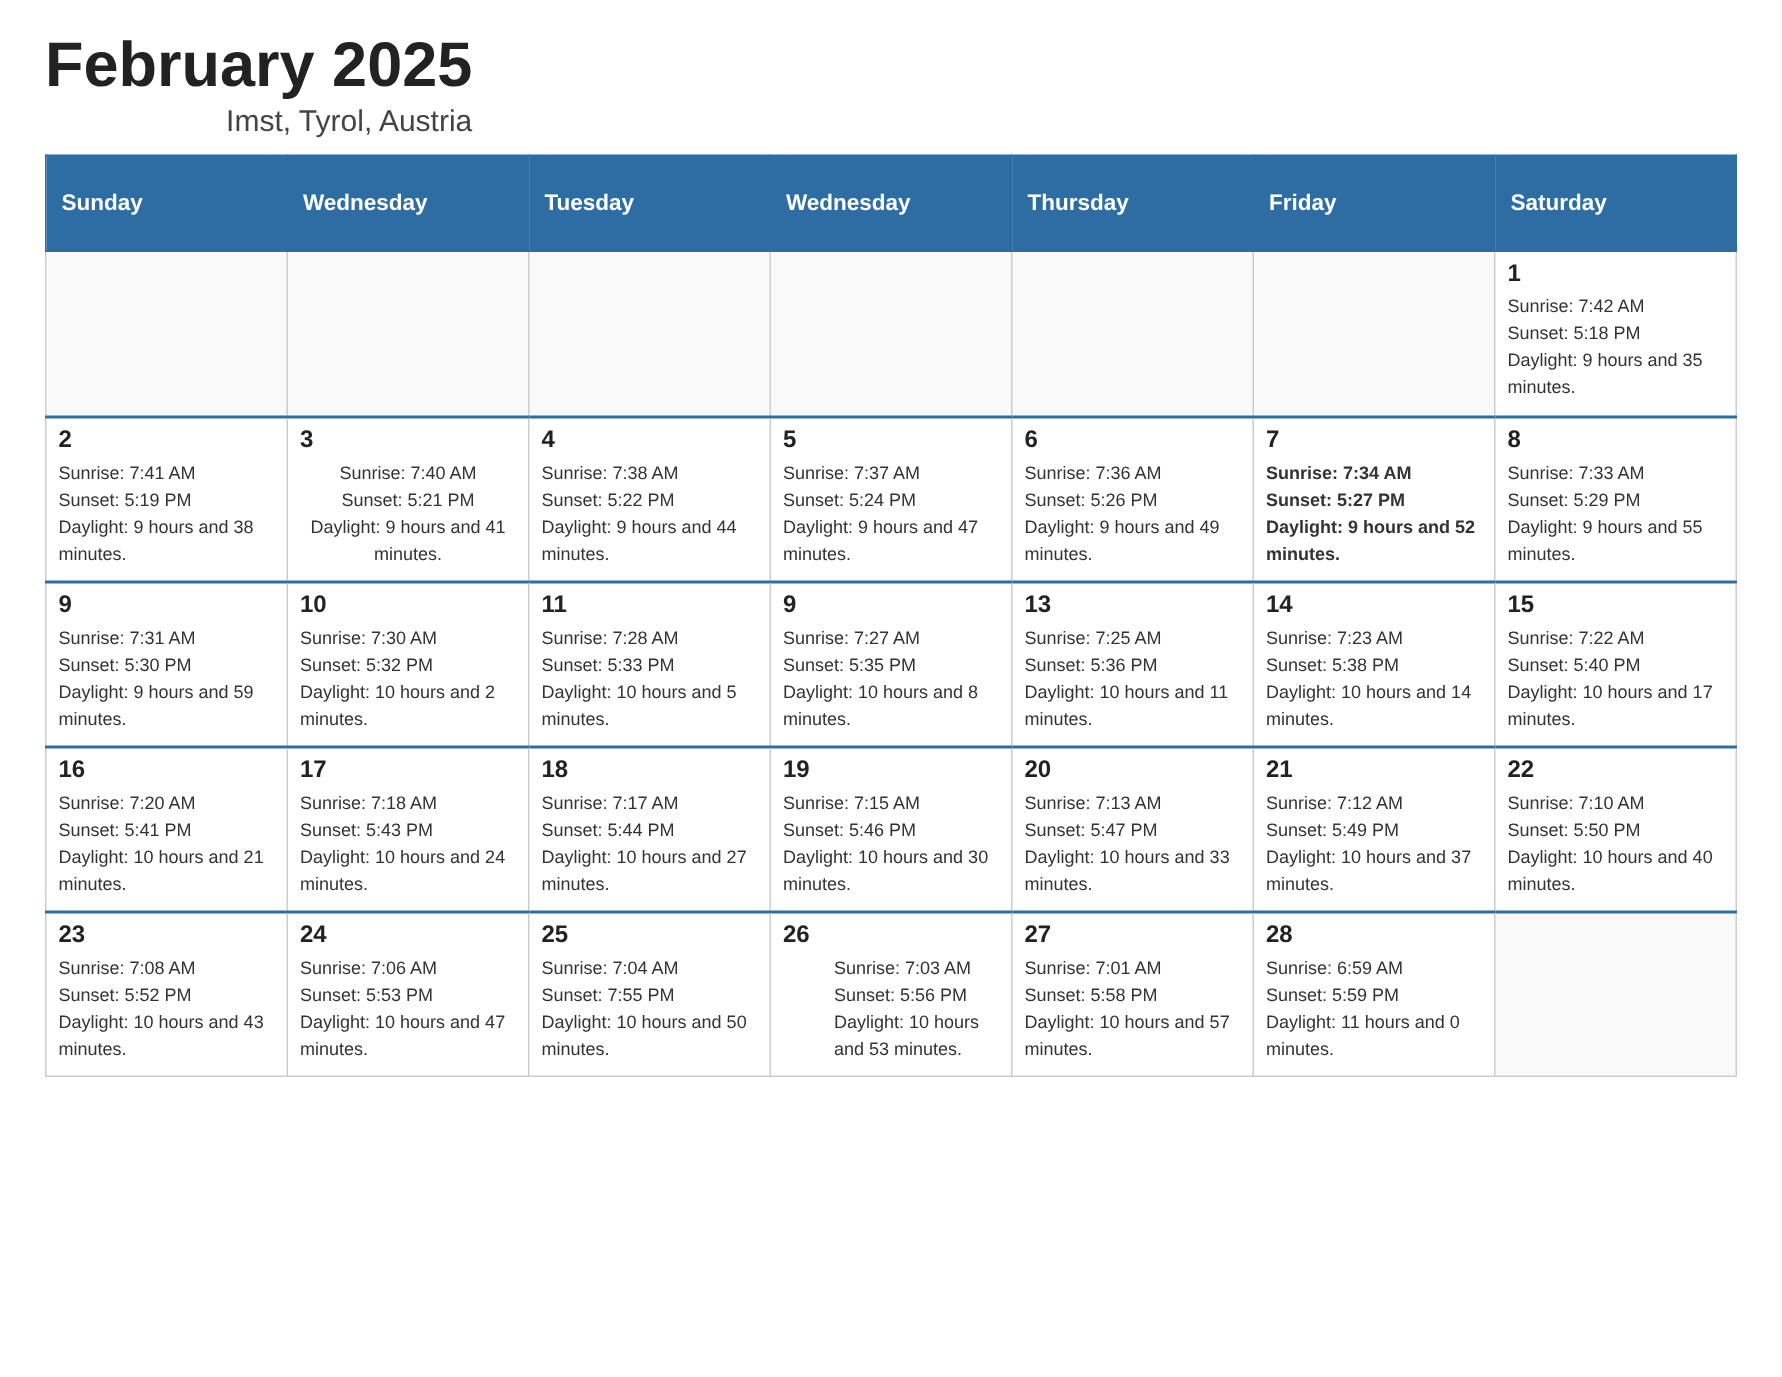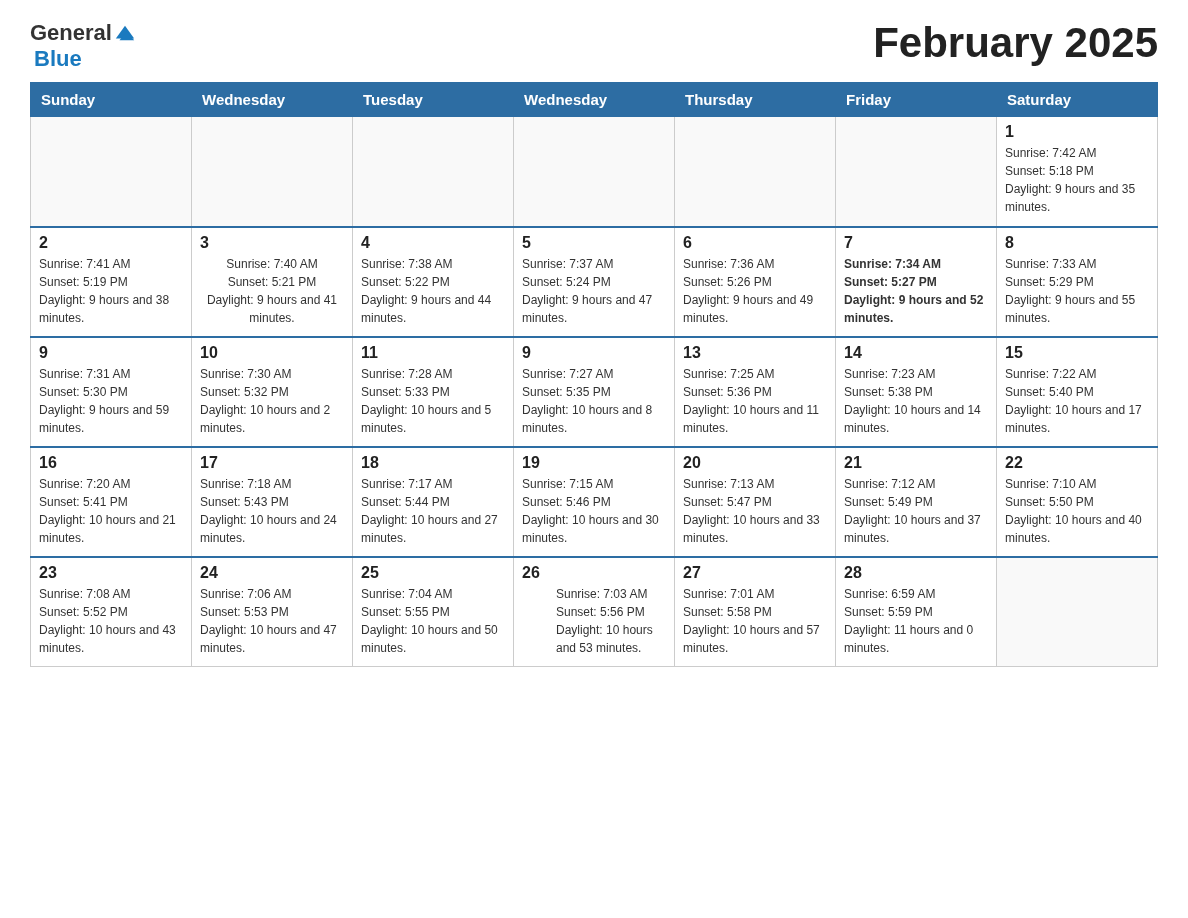--- a/index.html
+++ b/index.html
@@ -58,21 +58,21 @@
     .calendar {
       width: 100%;
       border-collapse: collapse;
       table-layout: fixed;
     }
     .calendar th {
       background-color: #2d6da3;
       color: #fff;
       font-size: 15px;
       font-weight: bold;
-      padding: 8px 10px;
+      padding: 23px 10px;
       text-align: left;
       border: 1px solid #2d6da3;
     }
     .calendar td {
       border: 1px solid #ccc;
       vertical-align: top;
       padding: 6px 8px;
       height: 110px;
       font-size: 12px;
       color: #333;
@@ -94,32 +94,23 @@
       color: #333;
     }
     .row-divider td {
       border-top: 2px solid #2d6da3;
     }
   </style>
 </head>
 <body>
 
 <div class="header">
-  <div class="logo-wrapper">
-    <div class="logo-row">
-      <span class="logo-text-general">General</span>
-      <svg class="logo-icon" viewBox="0 0 24 24" xmlns="http://www.w3.org/2000/svg">
-        <polygon points="2,18 12,4 22,18" fill="#1a7abf"></polygon>
-        <polygon points="12,18 20,8 28,18" fill="#1a7abf" transform="translate(-6, 2)"></polygon>
-      </svg>
-    </div>
-    <span class="logo-text-blue" style="margin-left: 4px;">Blue</span>
-  </div>
   <div class="title-block">
     <div class="month-title">February 2025</div>
+    <div class="location-title">Imst, Tyrol, Austria</div>
   </div>
 </div>
 
 <table class="calendar">
   <thead>
     <tr>
     <th>Sunday</th>
         <th>Wednesday</th>
         <th>Tuesday</th>
         <th>Wednesday</th>
@@ -284,21 +275,21 @@
         </td>
         <td>
           <span class="day-number">24</span>
           <div class="day-info" style="white-space: pre-line;">Sunrise: 7:06 AM
 Sunset: 5:53 PM
 Daylight: 10 hours and 47 minutes.</div>
         </td>
         <td>
           <span class="day-number">25</span>
           <div class="day-info" style="white-space: pre-line;">Sunrise: 7:04 AM
-Sunset: 5:55 PM
+Sunset: 7:55 PM
 Daylight: 10 hours and 50 minutes.</div>
         </td>
         <td>
           <span class="day-number">26</span>
           <div class="day-info" style="white-space: pre-line; margin-left: 34px;">Sunrise: 7:03 AM
 Sunset: 5:56 PM
 Daylight: 10 hours and 53 minutes.</div>
         </td>
         <td>
           <span class="day-number">27</span>

